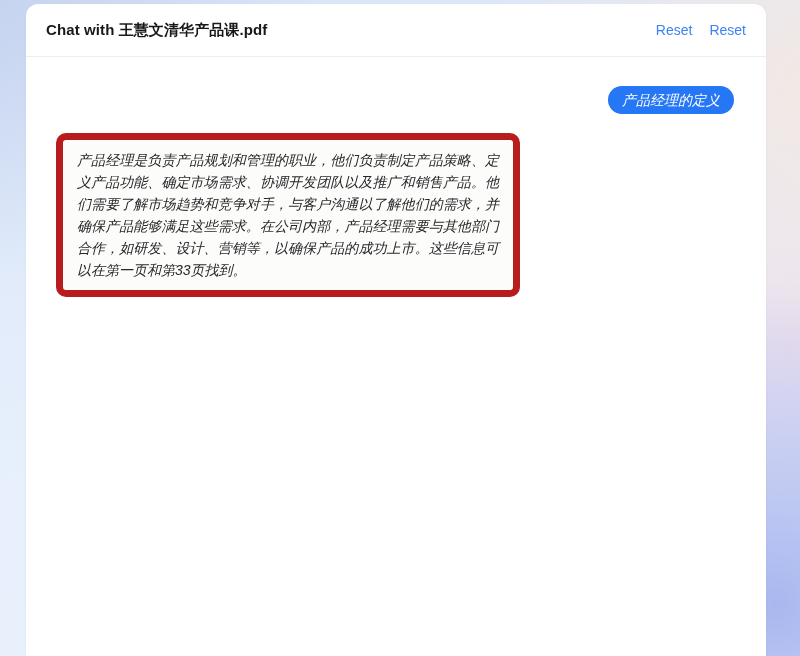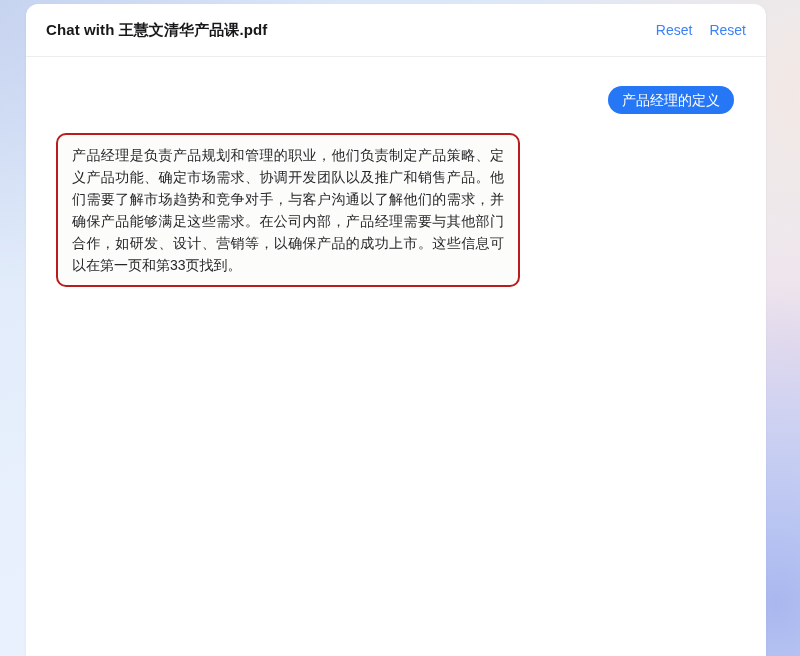--- a/index.html
+++ b/index.html
@@ -55,36 +55,37 @@
     font-size: 14px;
     color: #3b82f6;
     cursor: pointer;
     padding: 0;
     margin-left: 17px;
   }
   .chat {
     padding: 29px 32px 0 30px;
     display: flex;
     flex-direction: column;
+    font-style: italic;
   }
   .msg-user {
     align-self: flex-end;
     background: #2577f6;
     color: #ffffff;
     font-size: 14px;
     line-height: 18px;
     padding: 5px 14px;
     border-radius: 15px;
     margin-bottom: 19px;
     white-space: nowrap;
   }
   .msg-assistant {
     align-self: flex-start;
     background: #fcfcfb;
-    border: 2px solid #b91c1c;
+    border: 7px solid #b91c1c;
     color: #27272a;
     font-size: 14px;
     line-height: 22px;
     padding: 9px 14px;
     border-radius: 10px;
     max-width: 464px;
     box-sizing: border-box;
     text-align: justify;
   }
 </style>

